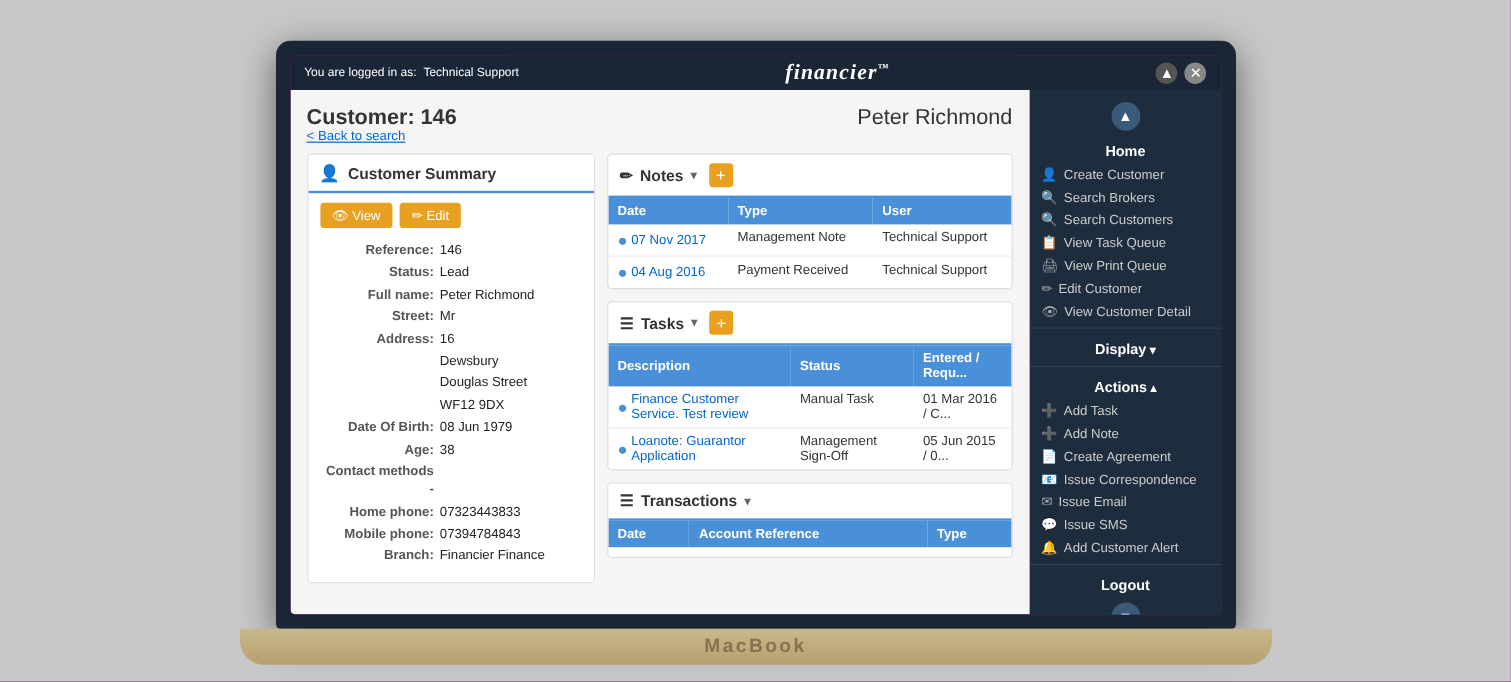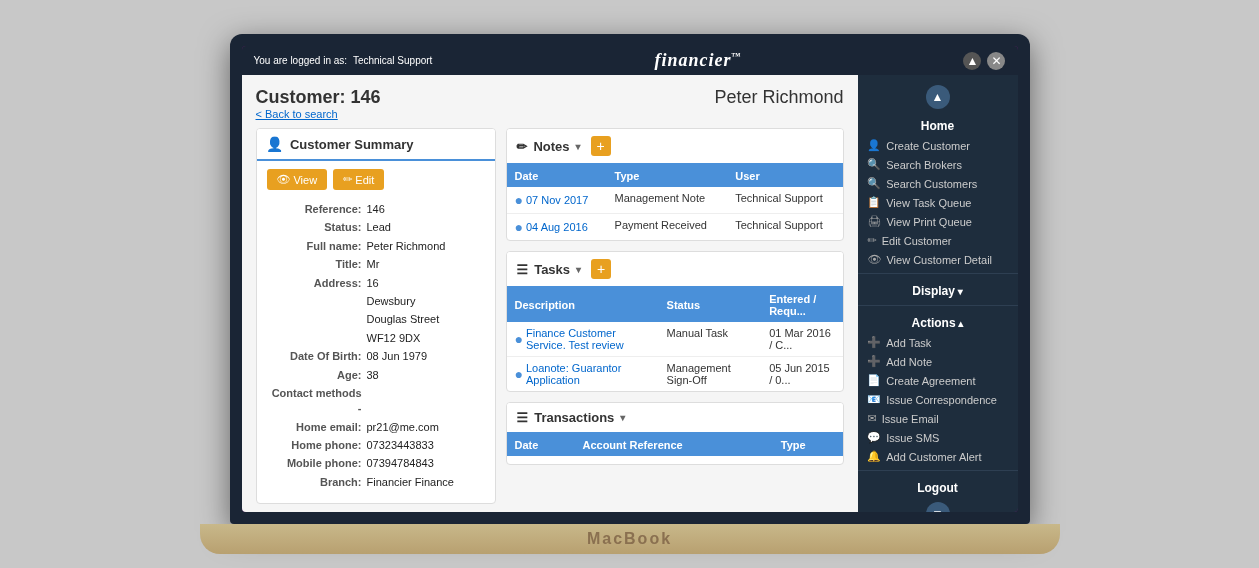--- a/index.html
+++ b/index.html
@@ -414,21 +414,21 @@
                     </div>
                     <div class="detail-row">
                       <span class="detail-label">Status:</span>
                       <span class="detail-value">Lead</span>
                     </div>
                     <div class="detail-row">
                       <span class="detail-label">Full name:</span>
                       <span class="detail-value">Peter Richmond</span>
                     </div>
                     <div class="detail-row">
-                      <span class="detail-label">Title:</span>
+                      <span class="detail-label">Street:</span>
                       <span class="detail-value">Mr</span>
                     </div>
                     <div class="detail-row">
                       <span class="detail-label">Address:</span>
                       <span class="detail-value">16</span>
                     </div>
                     <div class="detail-row">
                       <span class="detail-label"></span>
                       <span class="detail-value">Dewsbury</span>
                     </div>
@@ -444,24 +444,20 @@
                       <span class="detail-label">Date Of Birth:</span>
                       <span class="detail-value">08 Jun 1979</span>
                     </div>
                     <div class="detail-row">
                       <span class="detail-label">Age:</span>
                       <span class="detail-value">38</span>
                     </div>
                     <div class="detail-row">
                       <span class="detail-label">Contact methods -</span>
                       <span class="detail-value"></span>
-                    </div>
-                    <div class="detail-row">
-                      <span class="detail-label">Home email:</span>
-                      <span class="detail-value">pr21@me.com</span>
                     </div>
                     <div class="detail-row">
                       <span class="detail-label">Home phone:</span>
                       <span class="detail-value">07323443833</span>
                     </div>
                     <div class="detail-row">
                       <span class="detail-label">Mobile phone:</span>
                       <span class="detail-value">07394784843</span>
                     </div>
                     <div class="detail-row">

